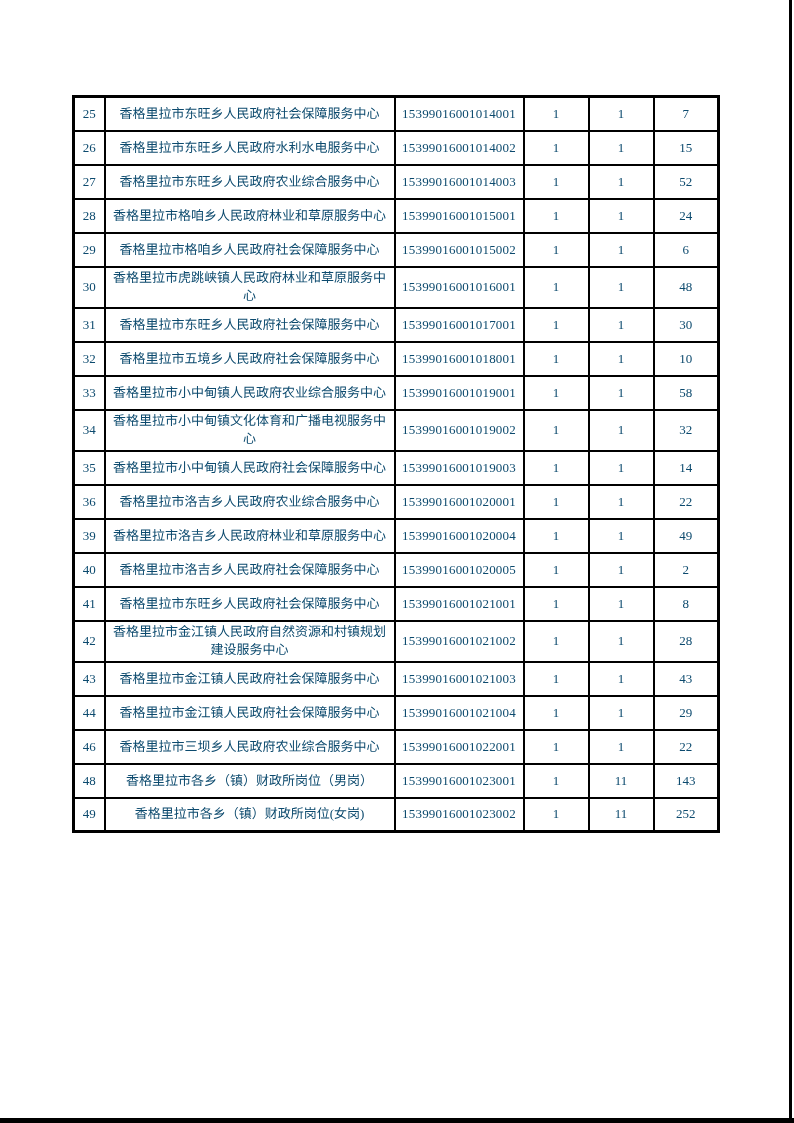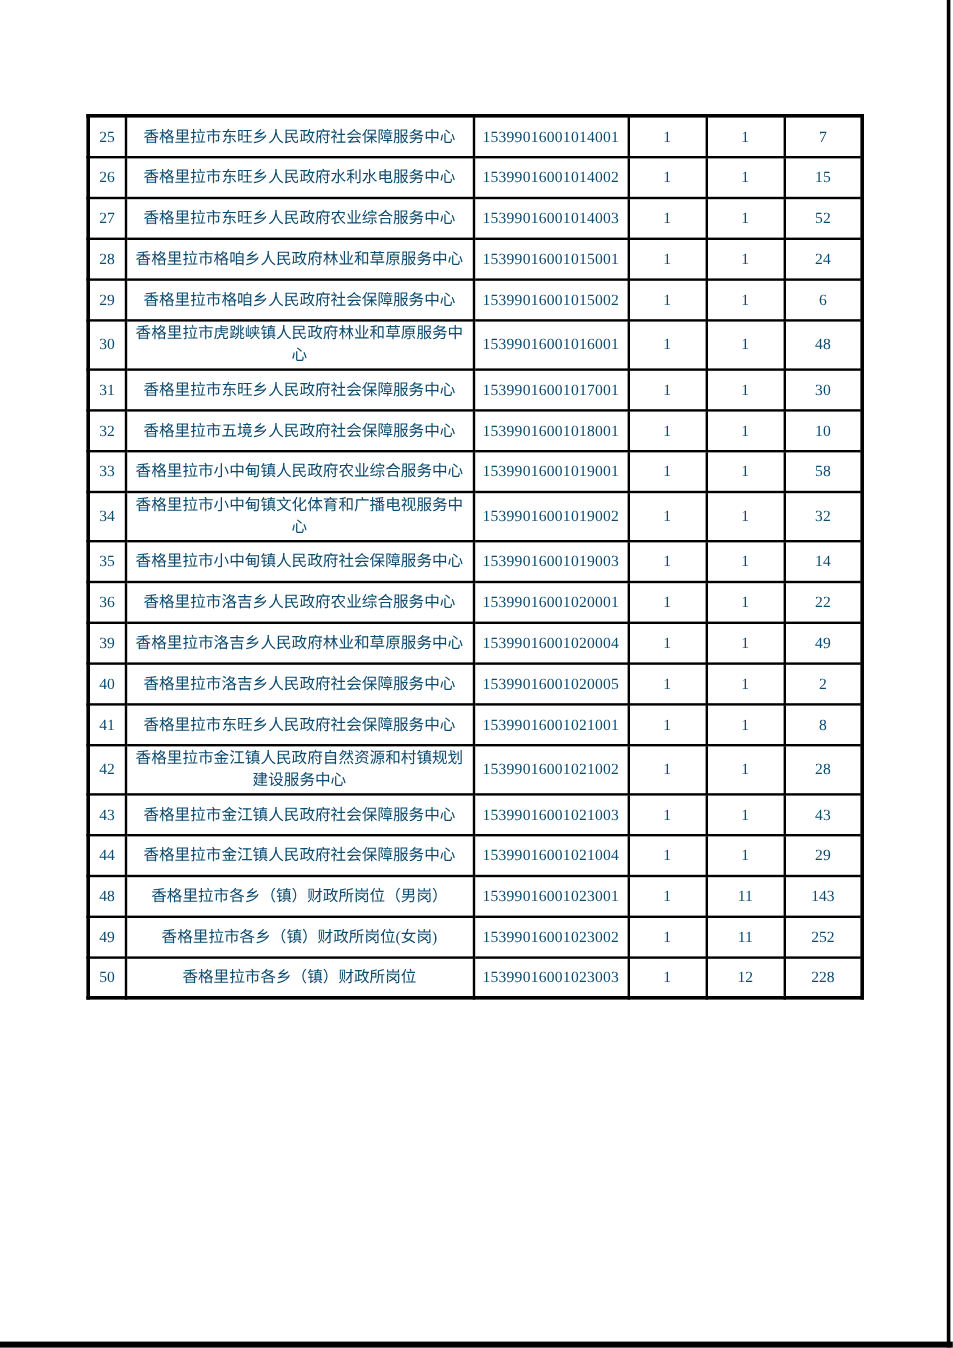--- a/index.html
+++ b/index.html
@@ -216,41 +216,41 @@
     </tr>
         <tr>
       <td class="c-no">44</td>
       <td class="c-name">香格里拉市金江镇人民政府社会保障服务中心</td>
       <td class="c-code">15399016001021004</td>
       <td class="c-num">1</td>
       <td class="c-num">1</td>
       <td class="c-num">29</td>
     </tr>
         <tr>
+      <td class="c-no">46</td>
+      <td class="c-name">香格里拉市三坝乡人民政府农业综合服务中心</td>
+      <td class="c-code">15399016001022001</td>
+      <td class="c-num">1</td>
+      <td class="c-num">1</td>
+      <td class="c-num">22</td>
+    </tr>
+        <tr>
       <td class="c-no">48</td>
       <td class="c-name">香格里拉市各乡（镇）财政所岗位（男岗）</td>
       <td class="c-code">15399016001023001</td>
       <td class="c-num">1</td>
       <td class="c-num">11</td>
       <td class="c-num">143</td>
     </tr>
         <tr>
       <td class="c-no">49</td>
       <td class="c-name">香格里拉市各乡（镇）财政所岗位(女岗)</td>
       <td class="c-code">15399016001023002</td>
       <td class="c-num">1</td>
       <td class="c-num">11</td>
       <td class="c-num">252</td>
     </tr>
-        <tr>
-      <td class="c-no">50</td>
-      <td class="c-name">香格里拉市各乡（镇）财政所岗位</td>
-      <td class="c-code">15399016001023003</td>
-      <td class="c-num">1</td>
-      <td class="c-num">12</td>
-      <td class="c-num">228</td>
-    </tr>
       </tbody>
   </table>
 
   <div class="edge-right"></div>
   <div class="edge-bottom"></div>
 </div>
 
 </body></html>

